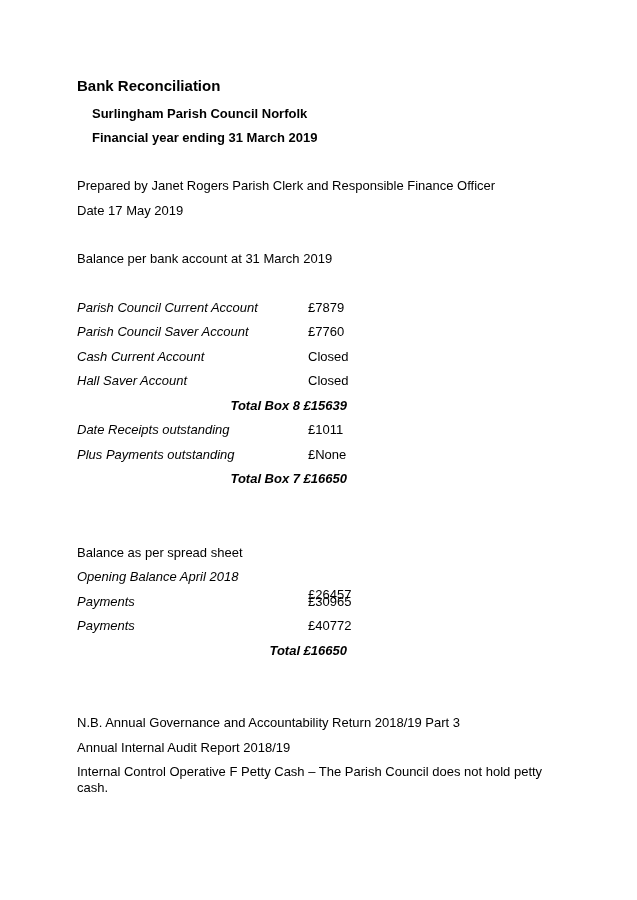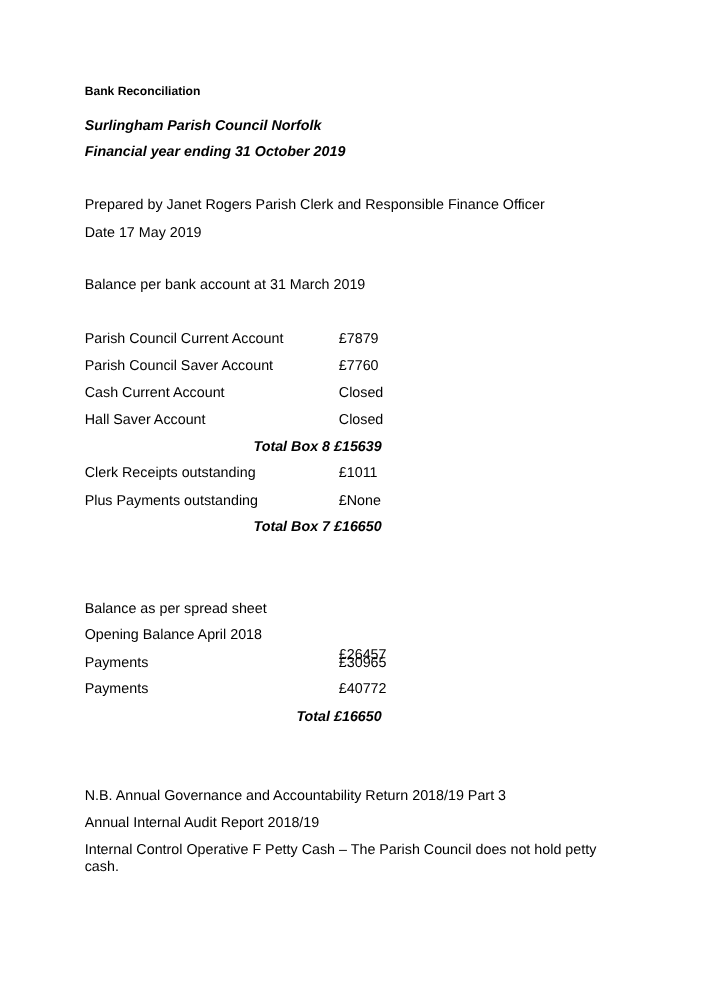--- a/index.html
+++ b/index.html
@@ -1,36 +1,36 @@
 <!DOCTYPE html>
 <html><head>
   <meta charset="utf-8">
   <style>
     html, body { margin: 0; padding: 0; background: #ffffff; }
     body {
       width: 637px; height: 900px; position: relative; overflow: hidden;
       font-family: "Liberation Sans", sans-serif; color: #000; font-size: 13px;
     }
     .abs { position: absolute; white-space: nowrap; }
-    .title { left: 77px; top: 77px; font-size: 11px; font-weight: bold; }
-    .sub { left: 77px; font-size: 13px; font-weight: bold; font-style: italic; }
+    .title { left: 77px; top: 77px; font-size: 15px; font-weight: bold; }
+    .sub { left: 92px; font-size: 13px; font-weight: bold; }
     .line { left: 77px; font-size: 13px; }
     .b { font-weight: normal; }
     .u { }
-    .label { left: 77px; }
+    .label { left: 77px; font-style: italic; }
     .val { left: 308px; }
     .total { right: 290px; font-weight: bold; font-style: italic; }
   </style>
 </head>
 <body>
 
 <div>
   <div class="abs title">Bank Reconciliation</div>
   <div class="abs sub" style="top:106px">Surlingham Parish Council Norfolk</div>
-  <div class="abs sub" style="top:130px">Financial year ending 31 October 2019</div>
+  <div class="abs sub" style="top:130px">Financial year ending 31 March 2019</div>
 
   <div class="abs line" style="top:178px">
     <span class="b">Prepared by</span><span> Janet Rogers Parish Clerk and Responsible Finance Officer</span>
   </div>
   <div class="abs line" style="top:203px">
     <span class="b">Date</span><span> 17 May 2019</span>
   </div>
 
   <div class="abs line u" style="top:251px">Balance per bank account at 31 March 2019</div>
 
@@ -38,21 +38,21 @@
   <div class="abs val" style="top:300px">£7879</div>
   <div class="abs label" style="top:324px">Parish Council Saver Account</div>
   <div class="abs val" style="top:324px">£7760</div>
   <div class="abs label" style="top:349px">Cash Current Account</div>
   <div class="abs val" style="top:349px">Closed</div>
   <div class="abs label" style="top:373px">Hall Saver Account</div>
   <div class="abs val" style="top:373px">Closed</div>
 
   <div class="abs total" style="top:398px">Total Box 8 £15639</div>
 
-  <div class="abs label" style="top:422px">Clerk Receipts outstanding</div>
+  <div class="abs label" style="top:422px">Date Receipts outstanding</div>
   <div class="abs val" style="top:422px">£1011</div>
   <div class="abs label" style="top:447px">Plus Payments outstanding</div>
   <div class="abs val" style="top:447px">£None</div>
 
   <div class="abs total" style="top:471px">Total Box 7 £16650</div>
 
   <div class="abs line u" style="top:545px">Balance as per spread sheet</div>
   <div class="abs label" style="top:569px">Opening Balance April 2018</div>
   <div class="abs val" style="top:587px">£26457</div>
   <div class="abs label" style="top:594px">Payments</div>

